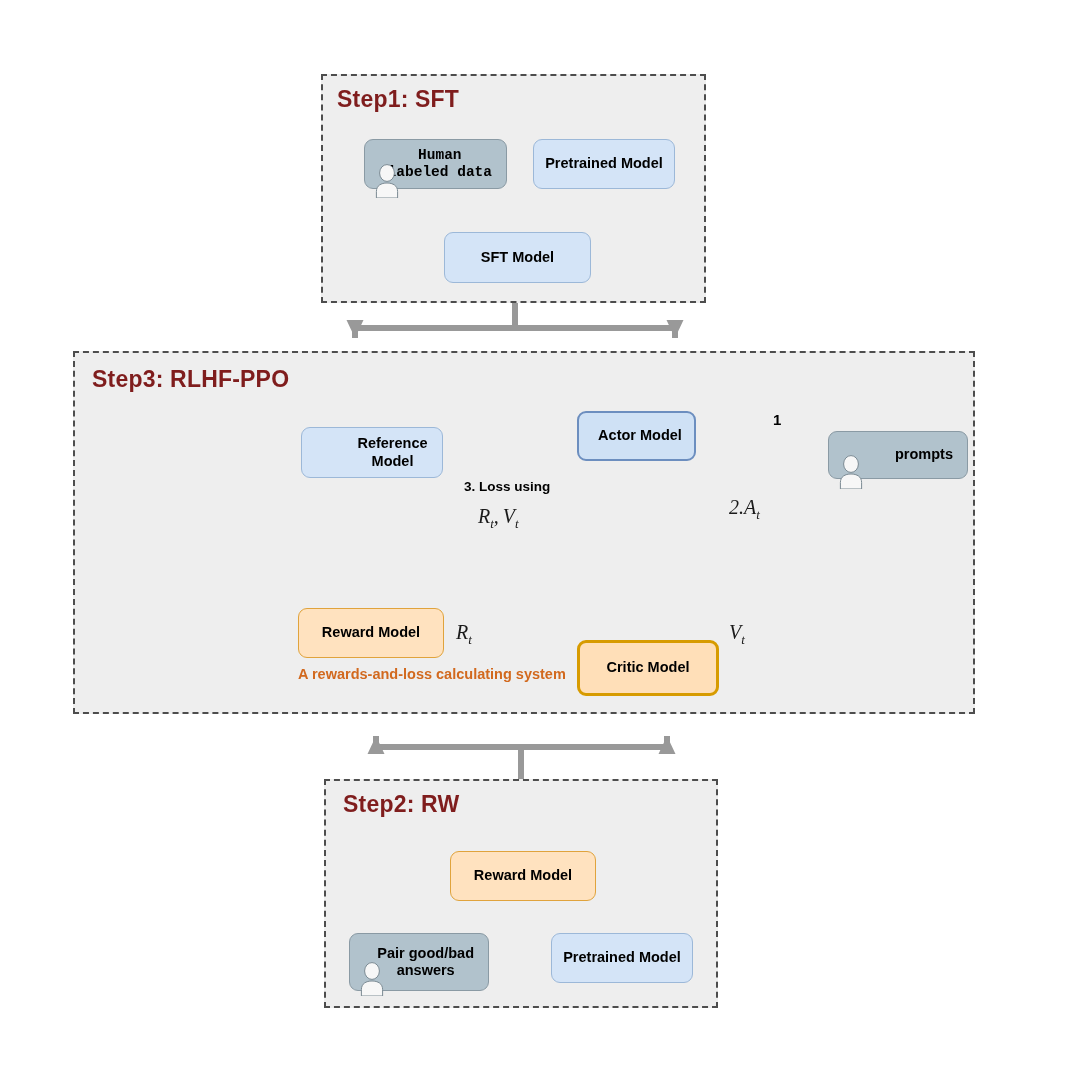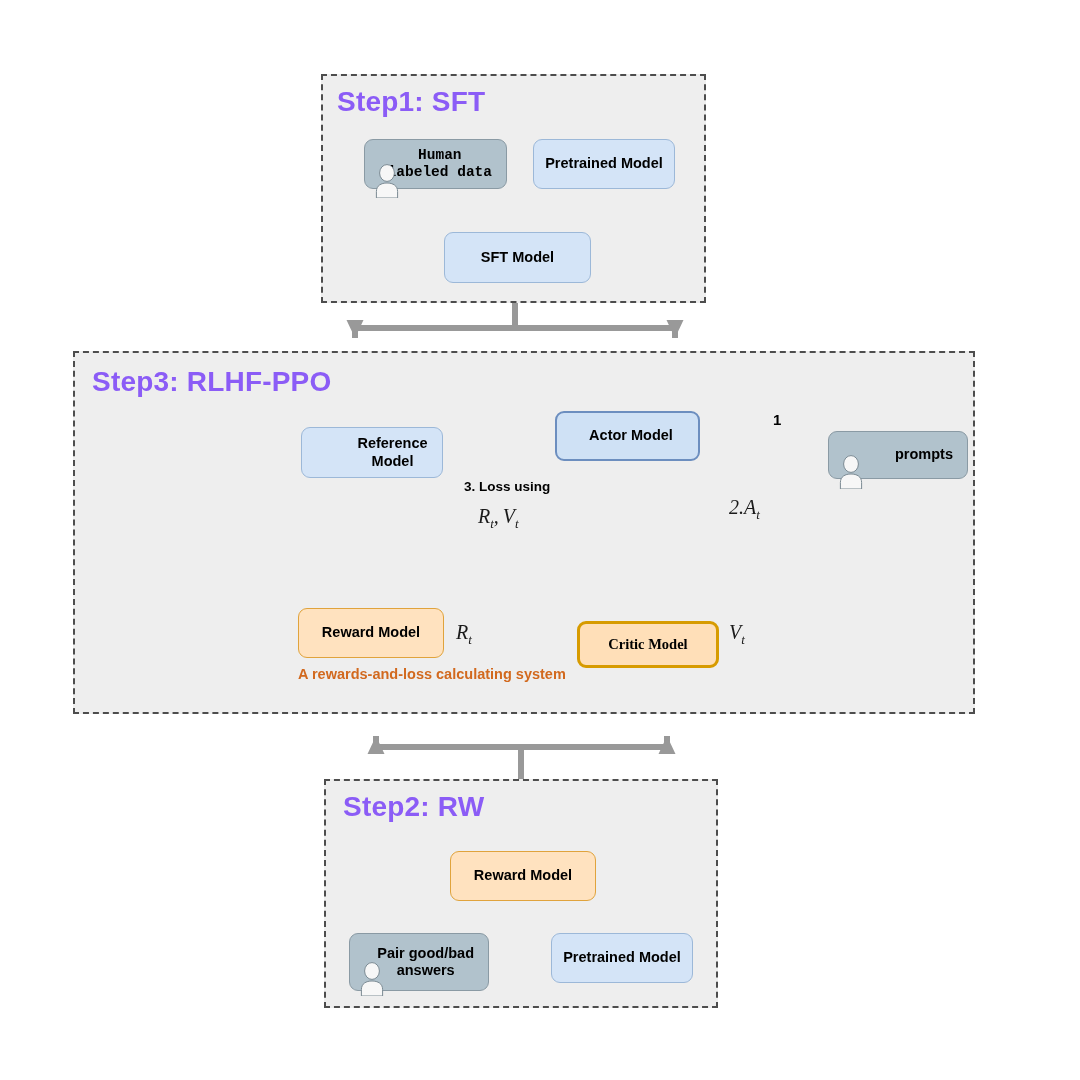--- a/index.html
+++ b/index.html
@@ -14,22 +14,22 @@
   
   .group{
     position:absolute;
     background:#eeeeee;
     border:2.5px dashed #4d4d4d;
     box-sizing:border-box;
   }
   .group-title{
     position:absolute;
     font-weight:bold;
-    font-size:28px;
-    color:#8b5cf6;
+    font-size:23px;
+    color:#7f1d1d;
     letter-spacing:.2px;
     white-space:nowrap;
   }
   .orange-caption{
     position:absolute;
     font-size:14.5px;
     font-weight:bold;
     color:#d2691e;
     white-space:nowrap;
   }
@@ -172,25 +172,25 @@
   <div class="orange-caption" style="left:298px;top:666px;">A rewards-and-loss calculating system</div>
 
   <div class="node blue" style="left:301px;top:427px;width:142px;height:51px;padding-left:41px;">
     <span>Reference Model</span>
   </div>
 
   <div class="node orange" style="left:298px;top:608px;width:146px;height:50px;">
     <span>Reward Model</span>
   </div>
 
-  <div class="node blue-strong" style="left:555px;top:411px;width:145px;height:50px;padding-left:7px;">
+  <div class="node blue-strong" style="left:577px;top:411px;width:119px;height:50px;padding-left:7px;">
     <span>Actor Model</span>
   </div>
 
-  <div class="node orange-strong" style="left:577px;top:621px;width:142px;height:47px;font-family:Liberation Serif, serif;">
+  <div class="node orange-strong" style="left:577px;top:640px;width:142px;height:56px;">
     <span>Critic Model</span>
   </div>
 
   <div class="node gray has-icon" style="left:828px;top:411px;width:140px;height:48px;margin-top:20px;">
     <span class="person-icon">
       <svg viewBox="0 0 26 34" width="26" height="34">
         <ellipse cx="13" cy="9" rx="7.4" ry="8.4" fill="#f7f7f7" stroke="#7b8a93" stroke-width="1"></ellipse>
         <path d="M2.4,34 L2.4,27.5 C2.4,21.6 7.1,19 13,19 C18.9,19 23.6,21.6 23.6,27.5 L23.6,34 Z" fill="#f7f7f7" stroke="#7b8a93" stroke-width="1"></path>
       </svg>
     </span>

